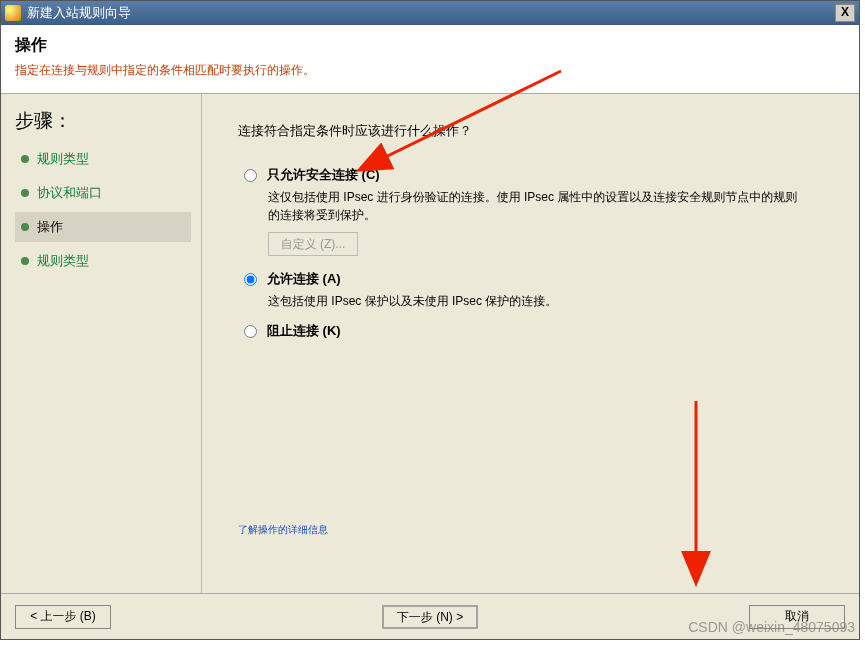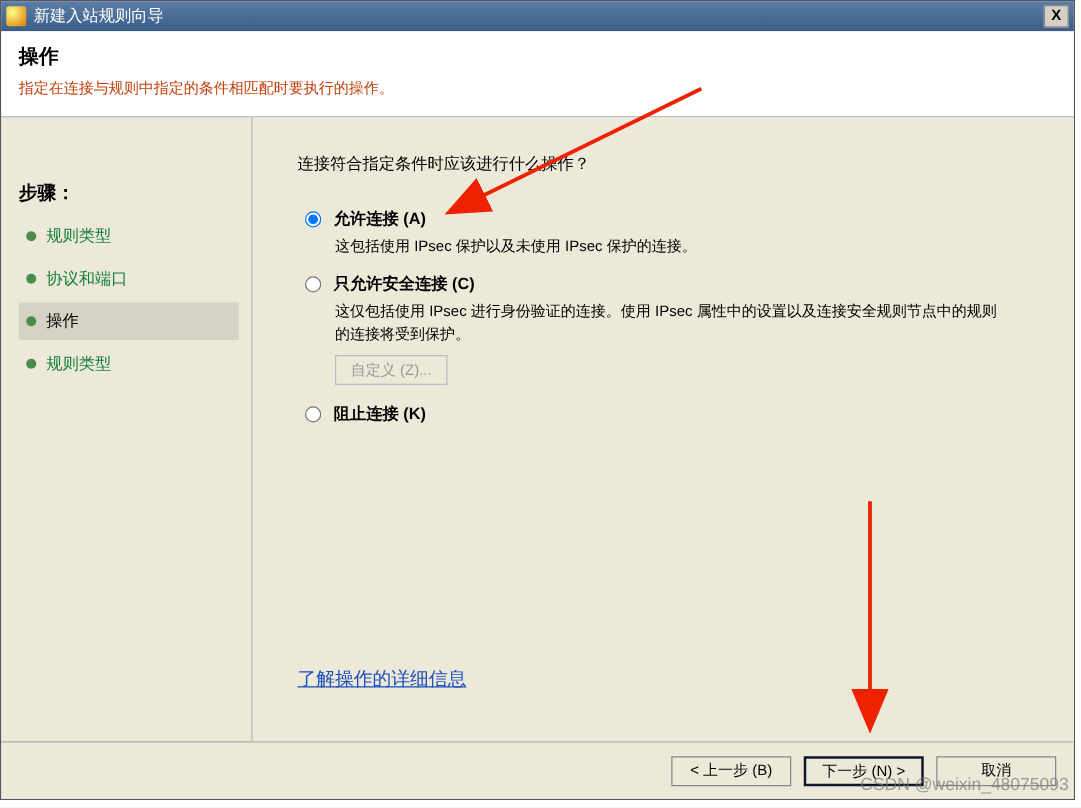--- a/index.html
+++ b/index.html
@@ -58,21 +58,21 @@
     .body {
       flex: 1;
       display: flex;
       background: #ece9d8;
     }
     .sidebar {
       width: 200px;
       padding: 14px 10px 10px 14px;
       border-right: none;
     }
-    .steps-label { font-weight: bold; font-size: 15px; margin-bottom: 10px; margin-top: 37px; }
+    .steps-label { font-weight: normal; font-size: 19px; margin-bottom: 10px; }
     .step-item {
       display: flex;
       align-items: center;
       padding: 6px 6px;
       margin-bottom: 4px;
       font-size: 13px;
       cursor: pointer;
     }
     .step-item.link { color: #15803d; }
     .step-item.active {
@@ -124,41 +124,40 @@
       cursor: pointer;
     }
     button.win-btn:disabled {
       color: #999;
       border-color: #bbb;
       cursor: default;
     }
 
     .learn-more {
       color: #1a4dbf;
-      text-decoration: underline;
-      cursor: pointer;
-      font-size: 15px;
+      cursor: pointer;
+      font-size: 10px;
       margin-top: auto;
-      margin-bottom: 30px;
+      margin-bottom: 46px;
       display: inline-block;
     }
 
     .footer {
       height: 46px;
       border-top: 1px solid #aaa;
       display: flex;
       align-items: center;
-      justify-content: flex-end;
+      justify-content: space-between;
       padding: 0 14px;
       gap: 10px;
       background: #ece9d8;
     }
     .footer button.win-btn { min-width: 96px; }
     .footer button.primary {
-      border: 2px solid #0f172a;
+      border: 2px solid #a3a3a3;
     }
 
     .watermark {
       position: absolute;
       right: 4px;
       bottom: 4px;
       color: rgba(120,120,120,0.7);
       font-size: 14px;
       pointer-events: none;
     }
@@ -207,42 +206,42 @@
       <div class="step-item link">
         <div class="bullet"></div>
         <span>规则类型</span>
       </div>
     </div>
 
     <div class="main">
       <div class="question">连接符合指定条件时应该进行什么操作？</div>
 
       <div class="radio-group">
-
-        <div class="radio-row">
-          <label class="radio-line">
-            <input type="radio" name="action" checked="" style="">
-            <span class="radio-label">允许连接 (A)</span>
-          </label>
-          <div class="radio-desc">这包括使用 IPsec 保护以及未使用 IPsec 保护的连接。</div>
-        </div>
 
         <div class="radio-row">
           <label class="radio-line">
             <input type="radio" name="action" style="">
             <span class="radio-label">只允许安全连接 (C)</span>
           </label>
           <div class="radio-desc">这仅包括使用 IPsec 进行身份验证的连接。使用 IPsec 属性中的设置以及连接安全规则节点中的规则的连接将受到保护。</div>
           <div class="custom-btn-row">
             <button class="win-btn" disabled="">自定义 (Z)...</button>
           </div>
         </div>
 
         <div class="radio-row">
           <label class="radio-line">
+            <input type="radio" name="action" checked="" style="">
+            <span class="radio-label">允许连接 (A)</span>
+          </label>
+          <div class="radio-desc">这包括使用 IPsec 保护以及未使用 IPsec 保护的连接。</div>
+        </div>
+
+        <div class="radio-row">
+          <label class="radio-line">
             <input type="radio" name="action" style="">
             <span class="radio-label">阻止连接 (K)</span>
           </label>
         </div>
 
       </div>
 
       <a class="learn-more">了解操作的详细信息</a>
     </div>
   </div>

